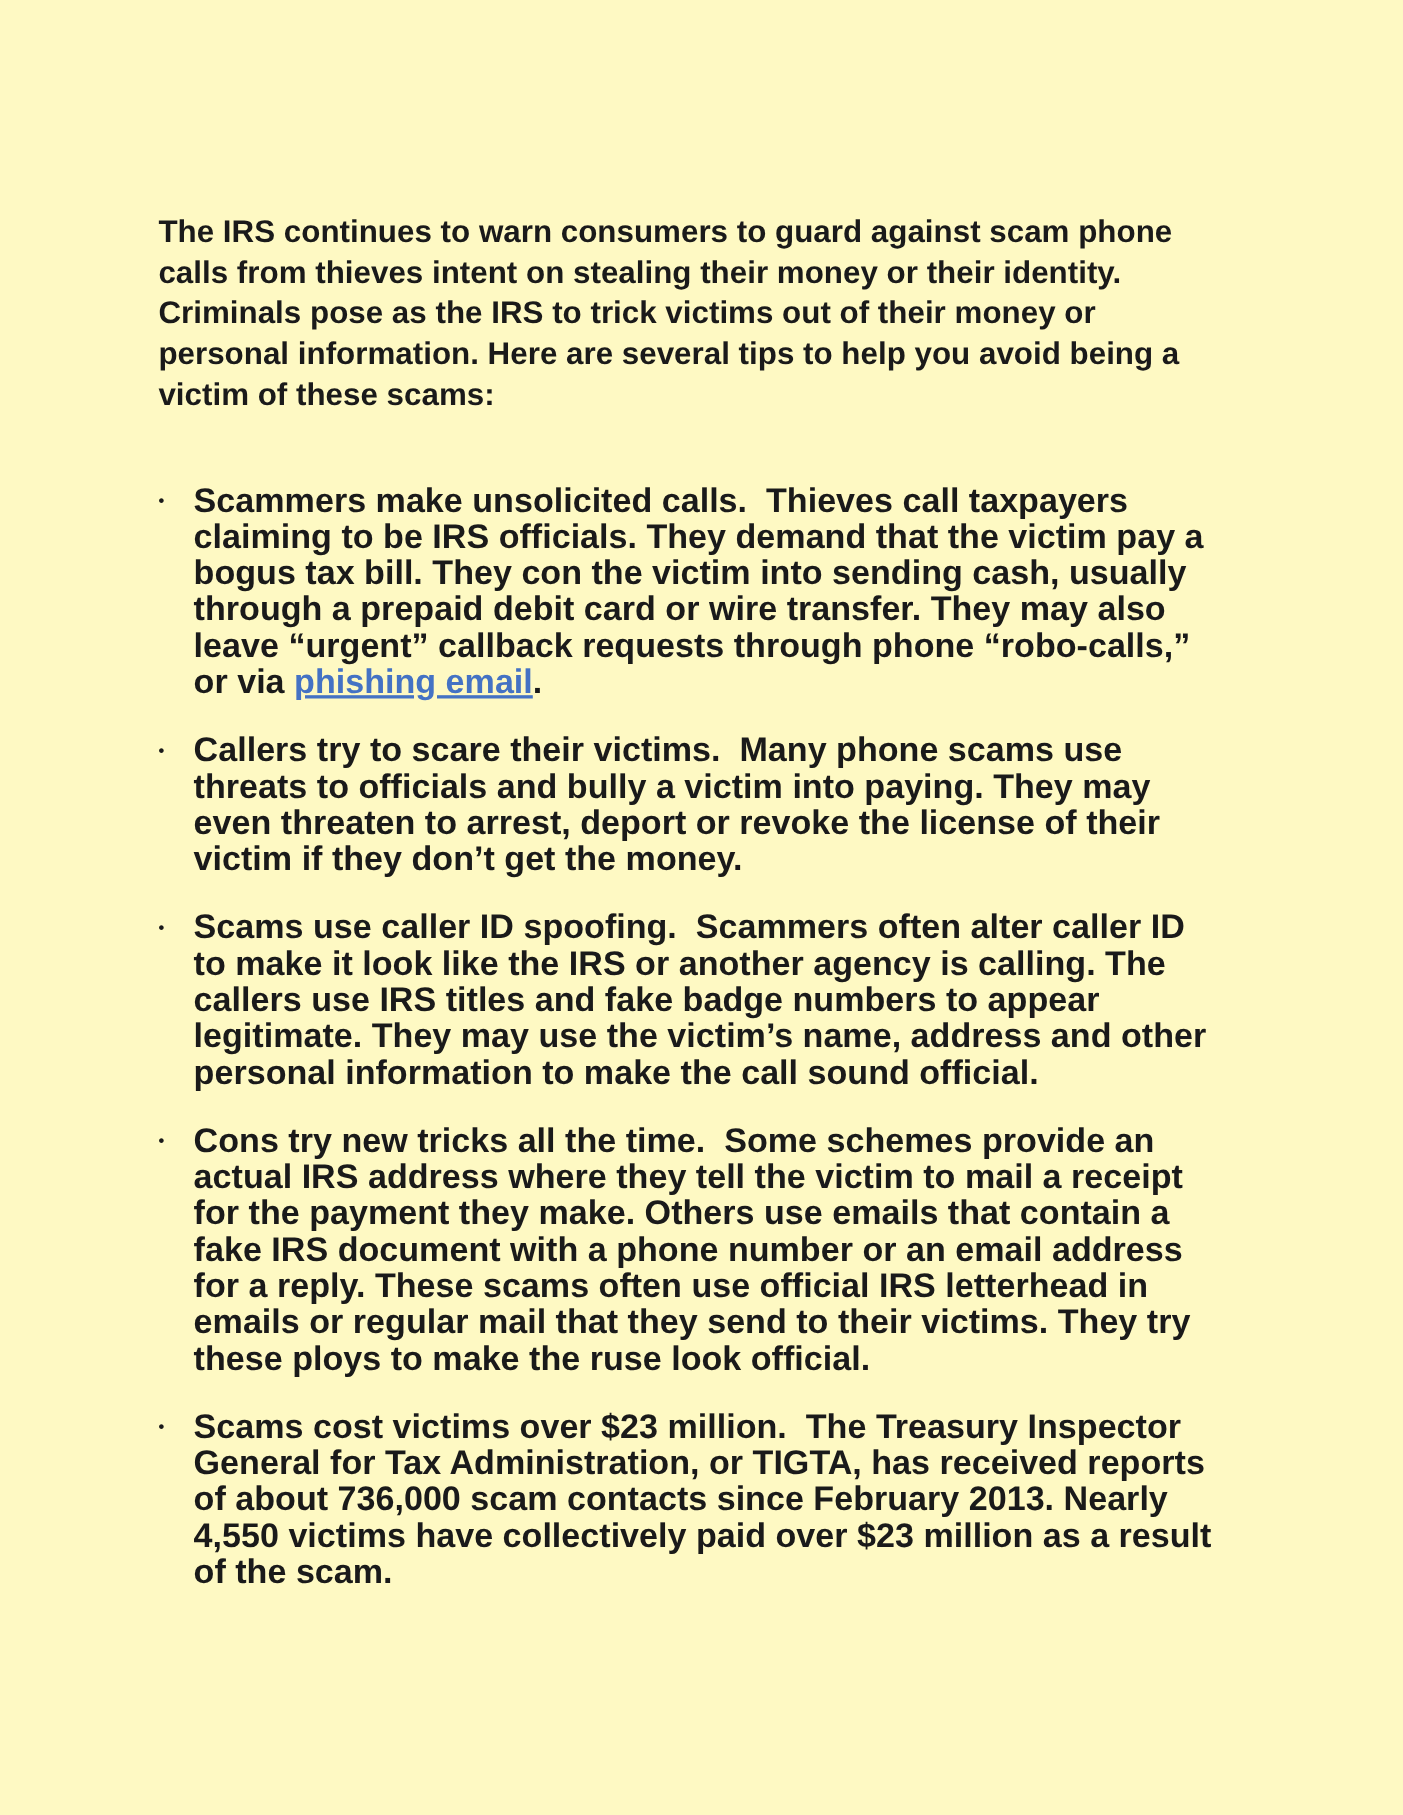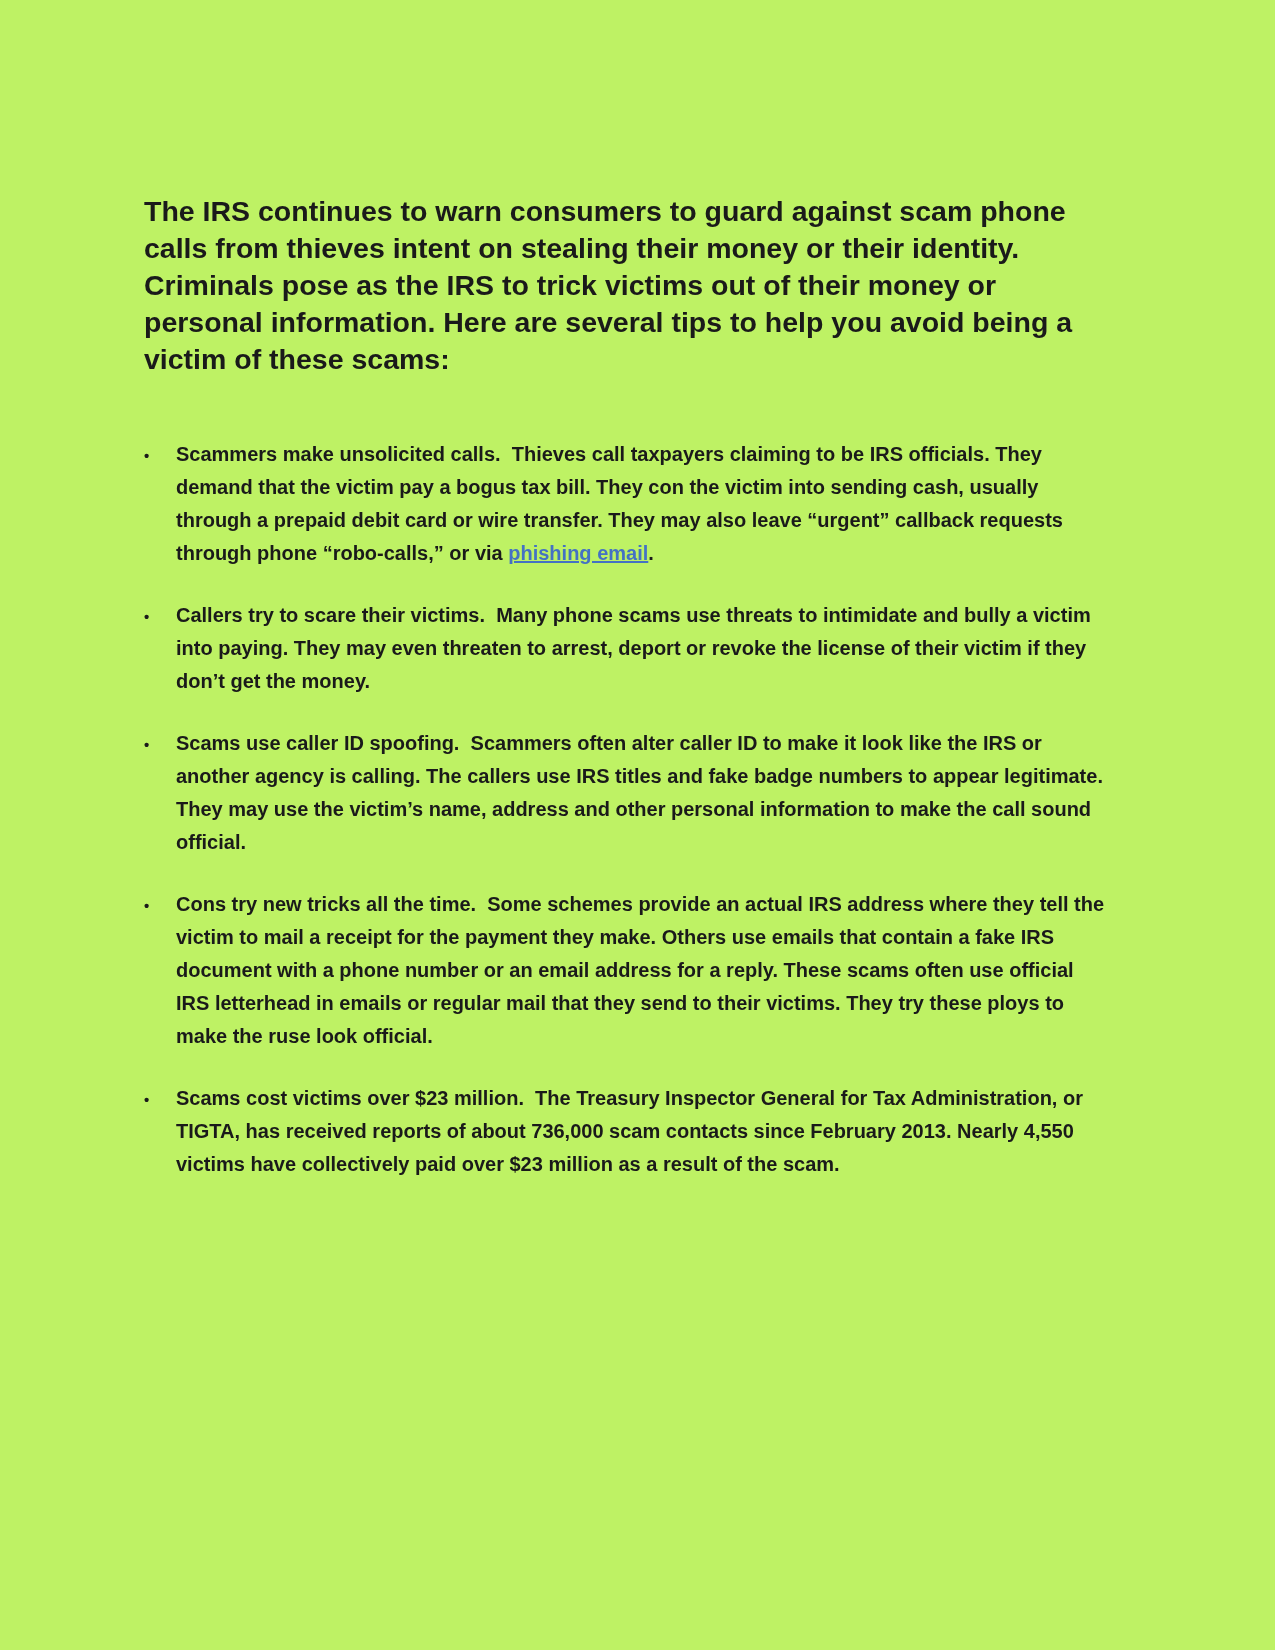--- a/index.html
+++ b/index.html
@@ -12,21 +12,21 @@
     height: 1650px;
     font-family: "Liberation Sans", sans-serif;
     font-weight: 700;
     color: #1a1a1a;
     overflow: hidden;
   }
   .page {
     position: relative;
     width: 1275px;
     height: 1650px;
-    background: #bef264;
+    background: #fef9c3;
   }
   .intro {
     position: absolute;
     left: 144px;
     top: 193px;
     width: 950px;
     font-size: 28.5px;
     line-height: 37px;
     white-space: pre-wrap;
     margin: 0;
@@ -47,21 +47,21 @@
     width: 36px;
     font-size: 15px;
     line-height: 33px;
     padding-top: 1px;
     text-align: left;
     padding-left: 4px;
     box-sizing: border-box;
   }
   .bullet-text {
     flex: 1 1 auto;
-    font-size: 20px;
+    font-size: 31px;
     line-height: 33px;
     white-space: pre-wrap;
     max-width: 935px;
   }
   a.link {
     color: #4472c4;
     text-decoration: underline;
     cursor: pointer;
   }
 </style>
@@ -74,21 +74,21 @@
 
   <div class="bullets">
 
     <div class="bullet">
       <span class="marker">•</span>
       <span class="bullet-text"><span>Scammers make unsolicited calls.  Thieves call taxpayers claiming to be IRS officials. They demand that the victim pay a bogus tax bill. They con the victim into sending cash, usually through a prepaid debit card or wire transfer. They may also leave “urgent” callback requests through phone “robo-calls,” or via </span><a class="link" href="#">phishing email</a><span>.</span></span>
     </div>
 
     <div class="bullet">
       <span class="marker">•</span>
-      <span class="bullet-text">Callers try to scare their victims.  Many phone scams use threats to intimidate and bully a victim into paying. They may even threaten to arrest, deport or revoke the license of their victim if they don’t get the money.</span>
+      <span class="bullet-text">Callers try to scare their victims.  Many phone scams use threats to officials and bully a victim into paying. They may even threaten to arrest, deport or revoke the license of their victim if they don’t get the money.</span>
     </div>
 
     <div class="bullet">
       <span class="marker">•</span>
       <span class="bullet-text">Scams use caller ID spoofing.  Scammers often alter caller ID to make it look like the IRS or another agency is calling. The callers use IRS titles and fake badge numbers to appear legitimate. They may use the victim’s name, address and other personal information to make the call sound official.</span>
     </div>
 
     <div class="bullet">
       <span class="marker">•</span>
       <span class="bullet-text">Cons try new tricks all the time.  Some schemes provide an actual IRS address where they tell the victim to mail a receipt for the payment they make. Others use emails that contain a fake IRS document with a phone number or an email address for a reply. These scams often use official IRS letterhead in emails or regular mail that they send to their victims. They try these ploys to make the ruse look official.</span>

